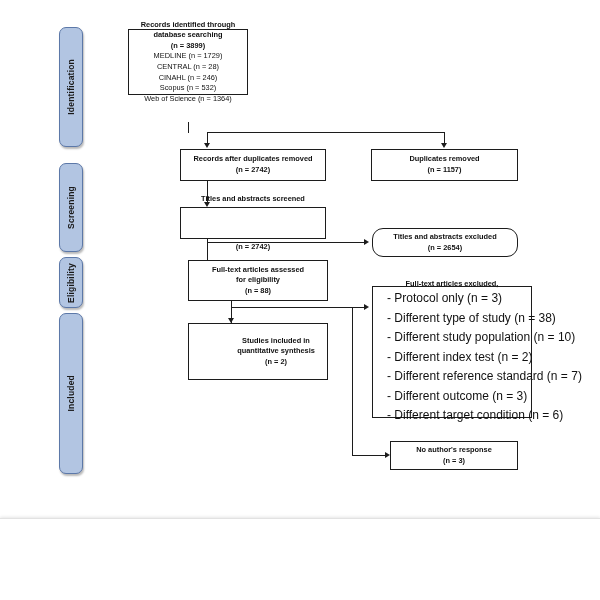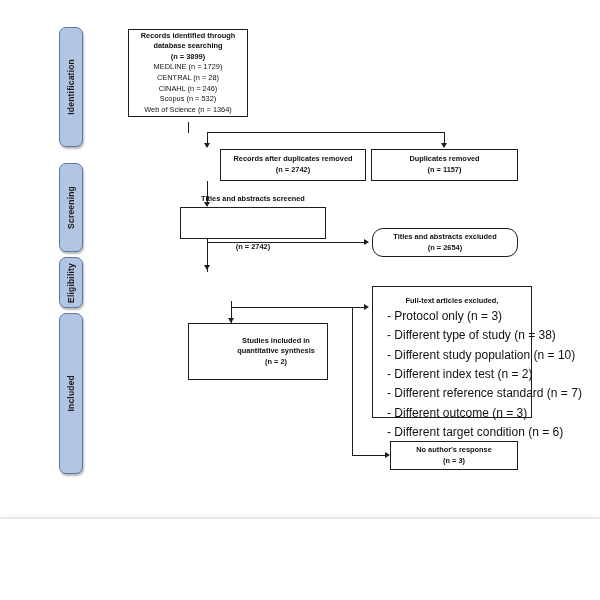--- a/index.html
+++ b/index.html
@@ -73,21 +73,21 @@
     color: #111111;
     line-height: 1.42;
     padding: 3px 4px;
   }
   .box .ln { display: block; white-space: nowrap; }
   .box .bold { font-weight: bold; }
 
   .box.left-align {
     align-items: flex-start;
     text-align: left;
-    justify-content: flex-start;
+    justify-content: center;
   }
   .reason-head {
     width: 100%;
     text-align: center;
     font-weight: bold;
     font-size: 7.4px;
     line-height: 1.45;
   }
   .reason-list {
     margin: 0;
@@ -137,39 +137,39 @@
     <div class="stage" style="left:59px; top:163px; width:22px; height:87px;">
       <span class="stage-label">Screening</span>
     </div>
     <div class="stage" style="left:59px; top:257px; width:22px; height:49px;">
       <span class="stage-label">Eligibility</span>
     </div>
     <div class="stage" style="left:59px; top:313px; width:22px; height:159px;">
       <span class="stage-label">Included</span>
     </div>
 
-    <div class="box" style="left:128px; top:29px; width:120px; height:88px;">
+    <div class="box" style="left:128px; top:29px; width:120px; height:66px;">
       <span class="ln bold">Records identified through</span>
       <span class="ln bold">database searching</span>
       <span class="ln bold">(n = 3899)</span>
       <span class="ln">MEDLINE (n = 1729)</span>
       <span class="ln">CENTRAL (n = 28)</span>
       <span class="ln">CINAHL (n = 246)</span>
       <span class="ln">Scopus (n = 532)</span>
       <span class="ln">Web of Science (n = 1364)</span>
     </div>
 
     <div class="vline" style="left:188px; top:122px; height:11px;"></div>
     <div class="hline" style="left:207px; top:132px; width:238px;"></div>
     <div class="vline" style="left:207px; top:132px; height:12px;"></div>
     <div class="arrow-down" style="left:203.5px; top:143px;"></div>
     <div class="vline" style="left:444px; top:132px; height:12px;"></div>
     <div class="arrow-down" style="left:440.5px; top:143px;"></div>
 
-    <div class="box" style="left:180px; top:149px; width:146px; height:32px;margin-left:40px;">
+    <div class="box" style="left:180px; top:149px; width:146px; height:32px;">
       <span class="ln bold">Records after duplicates removed</span>
       <span class="ln bold">(n = 2742)</span>
     </div>
 
     <div class="box" style="left:371px; top:149px; width:147px; height:32px;">
       <span class="ln bold">Duplicates removed</span>
       <span class="ln bold">(n = 1157)</span>
     </div>
 
     <div class="vline" style="left:207px; top:181px; height:22px;"></div>
@@ -183,20 +183,25 @@
     <div class="vline" style="left:207px; top:239px; height:33px;"></div>
     <div class="hline" style="left:207px; top:242px; width:157px;"></div>
     <div class="arrow-right" style="left:364px; top:238.5px;"></div>
     <div class="arrow-down" style="left:203.5px; top:265px;"></div>
 
     <div class="box" style="left:372px; top:228px; width:146px; height:29px;border-radius:11px;">
       <span class="ln bold">Titles and abstracts excluded</span>
       <span class="ln bold">(n = 2654)</span>
     </div>
 
+    <div class="box" style="left:188px; top:260px; width:140px; height:41px;">
+      <span class="ln bold">Full-text articles assessed</span>
+      <span class="ln bold">for eligibility</span>
+      <span class="ln bold">(n = 88)</span>
+    </div>
 
     <div class="vline" style="left:231px; top:301px; height:24px;"></div>
     <div class="hline" style="left:231px; top:307px; width:133px;"></div>
     <div class="arrow-right" style="left:364px; top:303.5px;"></div>
     <div class="arrow-down" style="left:227.5px; top:318px;"></div>
 
     <div class="vline" style="left:352px; top:307px; height:148px;"></div>
     <div class="hline" style="left:352px; top:455px; width:33px;"></div>
     <div class="arrow-right" style="left:385px; top:451.5px;"></div>
 

